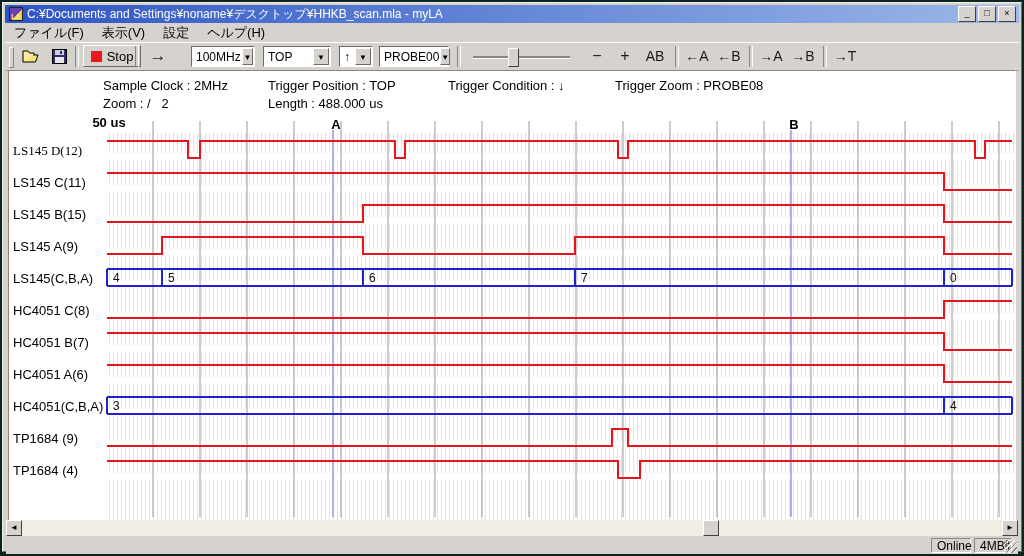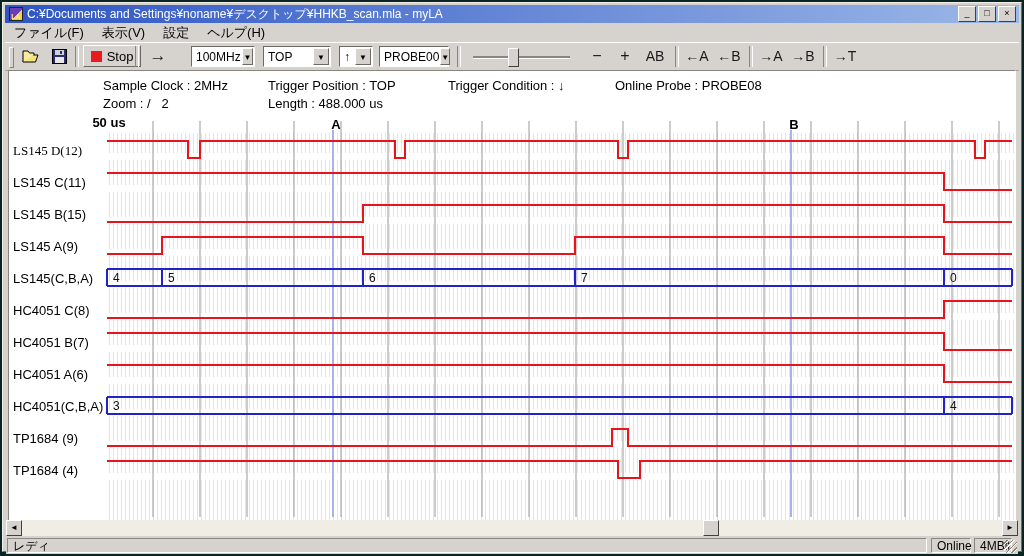--- a/index.html
+++ b/index.html
@@ -166,21 +166,21 @@
       <div class="flatbtn" style="left:826px;width:28px">
         <span>→T</span>
       </div>
     </div>
 
     <div class="client"></div>
 
     <div class="info-text" style="left:100px;top:75px">Sample Clock : 2MHz</div>
     <div class="info-text" style="left:265px;top:75px">Trigger Position : TOP</div>
     <div class="info-text" style="left:445px;top:75px">Trigger Condition : ↓</div>
-    <div class="info-text" style="left:612px;top:75px">Online Probe : PROBE08</div>
+    <div class="info-text" style="left:612px;top:75px">Trigger Zoom : PROBE08</div>
     <div class="info-text" style="left:100px;top:93px">Zoom : /   2</div>
     <div class="info-text" style="left:265px;top:93px">Length : 488.000 us</div>
 
     <div class="ruler-label" style="left:106px;top:112px">50 us</div>
     <div class="ruler-label" style="left:333px;top:114px">A</div>
     <div class="ruler-label" style="left:791px;top:114px">B</div>
 
     <div class="plot" id="plot">
         <div class="row-gap" style="top: 20px;"></div>
         <div class="row-gap" style="top: 52px;"></div>
@@ -209,21 +209,20 @@
         <div class="ch-label" style="top: 459px;">TP1684 (4)</div>
       </div>
 
     <div class="hscroll">
       <div class="sb-btn" style="left:0">◄</div>
       <div class="sb-btn" style="right:0">►</div>
       <div class="sb-thumb" style="left:697px"></div>
     </div>
 
     <div class="statusbar">
-      <div class="sb-panel" style="left:1px;width:920px">レディ</div>
       <div class="sb-panel" style="left:925px;width:40px">Online</div>
       <div class="sb-panel" style="left:968px;width:38px">4MBit</div>
       <div class="resize-grip"></div>
     </div>
 
   </div>
 
   <svg class="overlay" id="overlay" width="1024" height="556">
       <line x1="153" y1="121" x2="153" y2="517" stroke="#999999" stroke-width="1"></line>
       <line x1="200" y1="121" x2="200" y2="517" stroke="#999999" stroke-width="1"></line>

